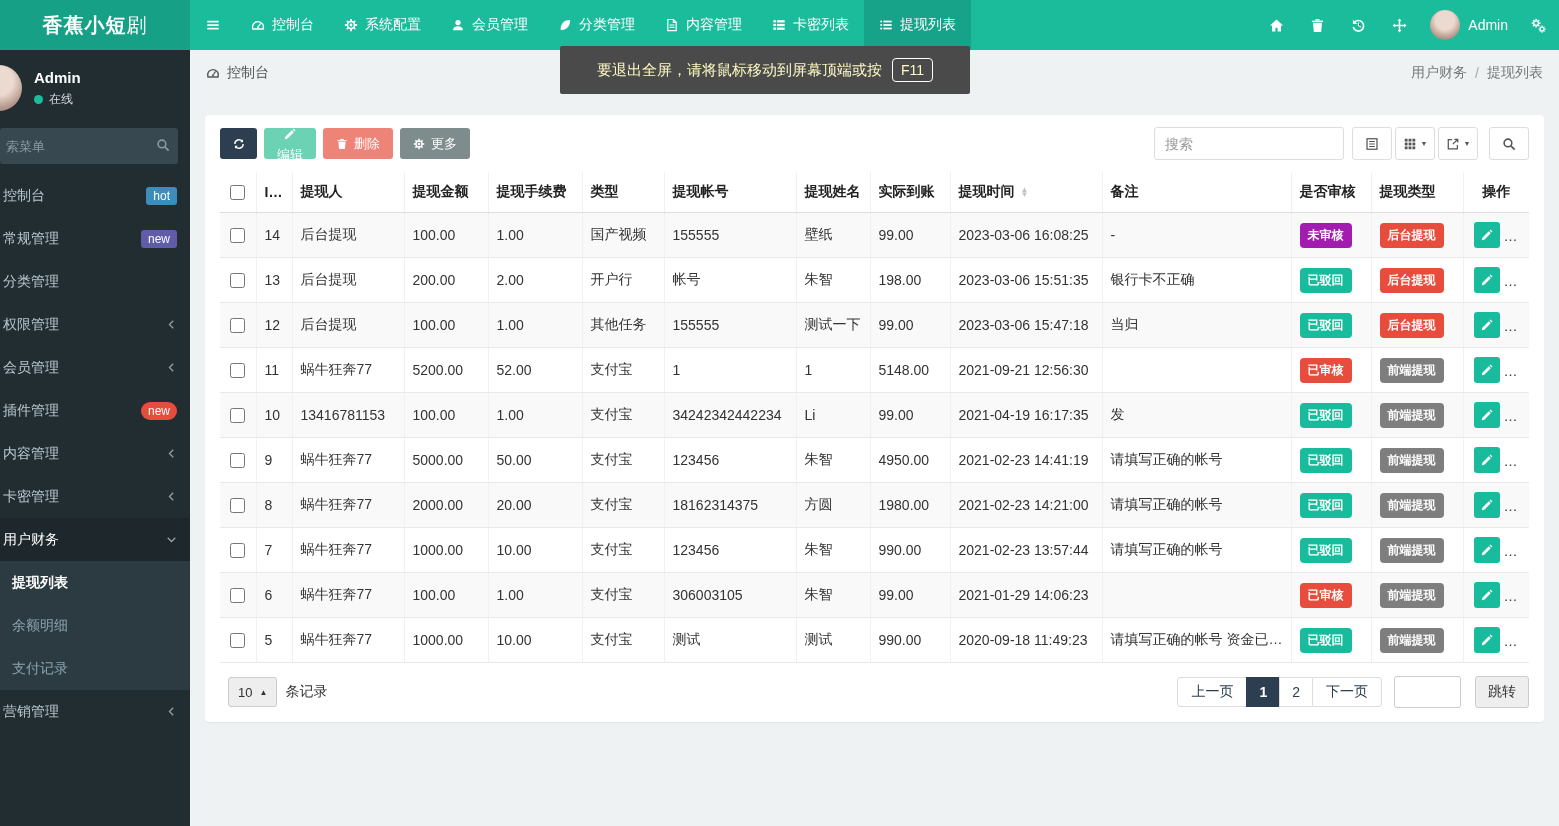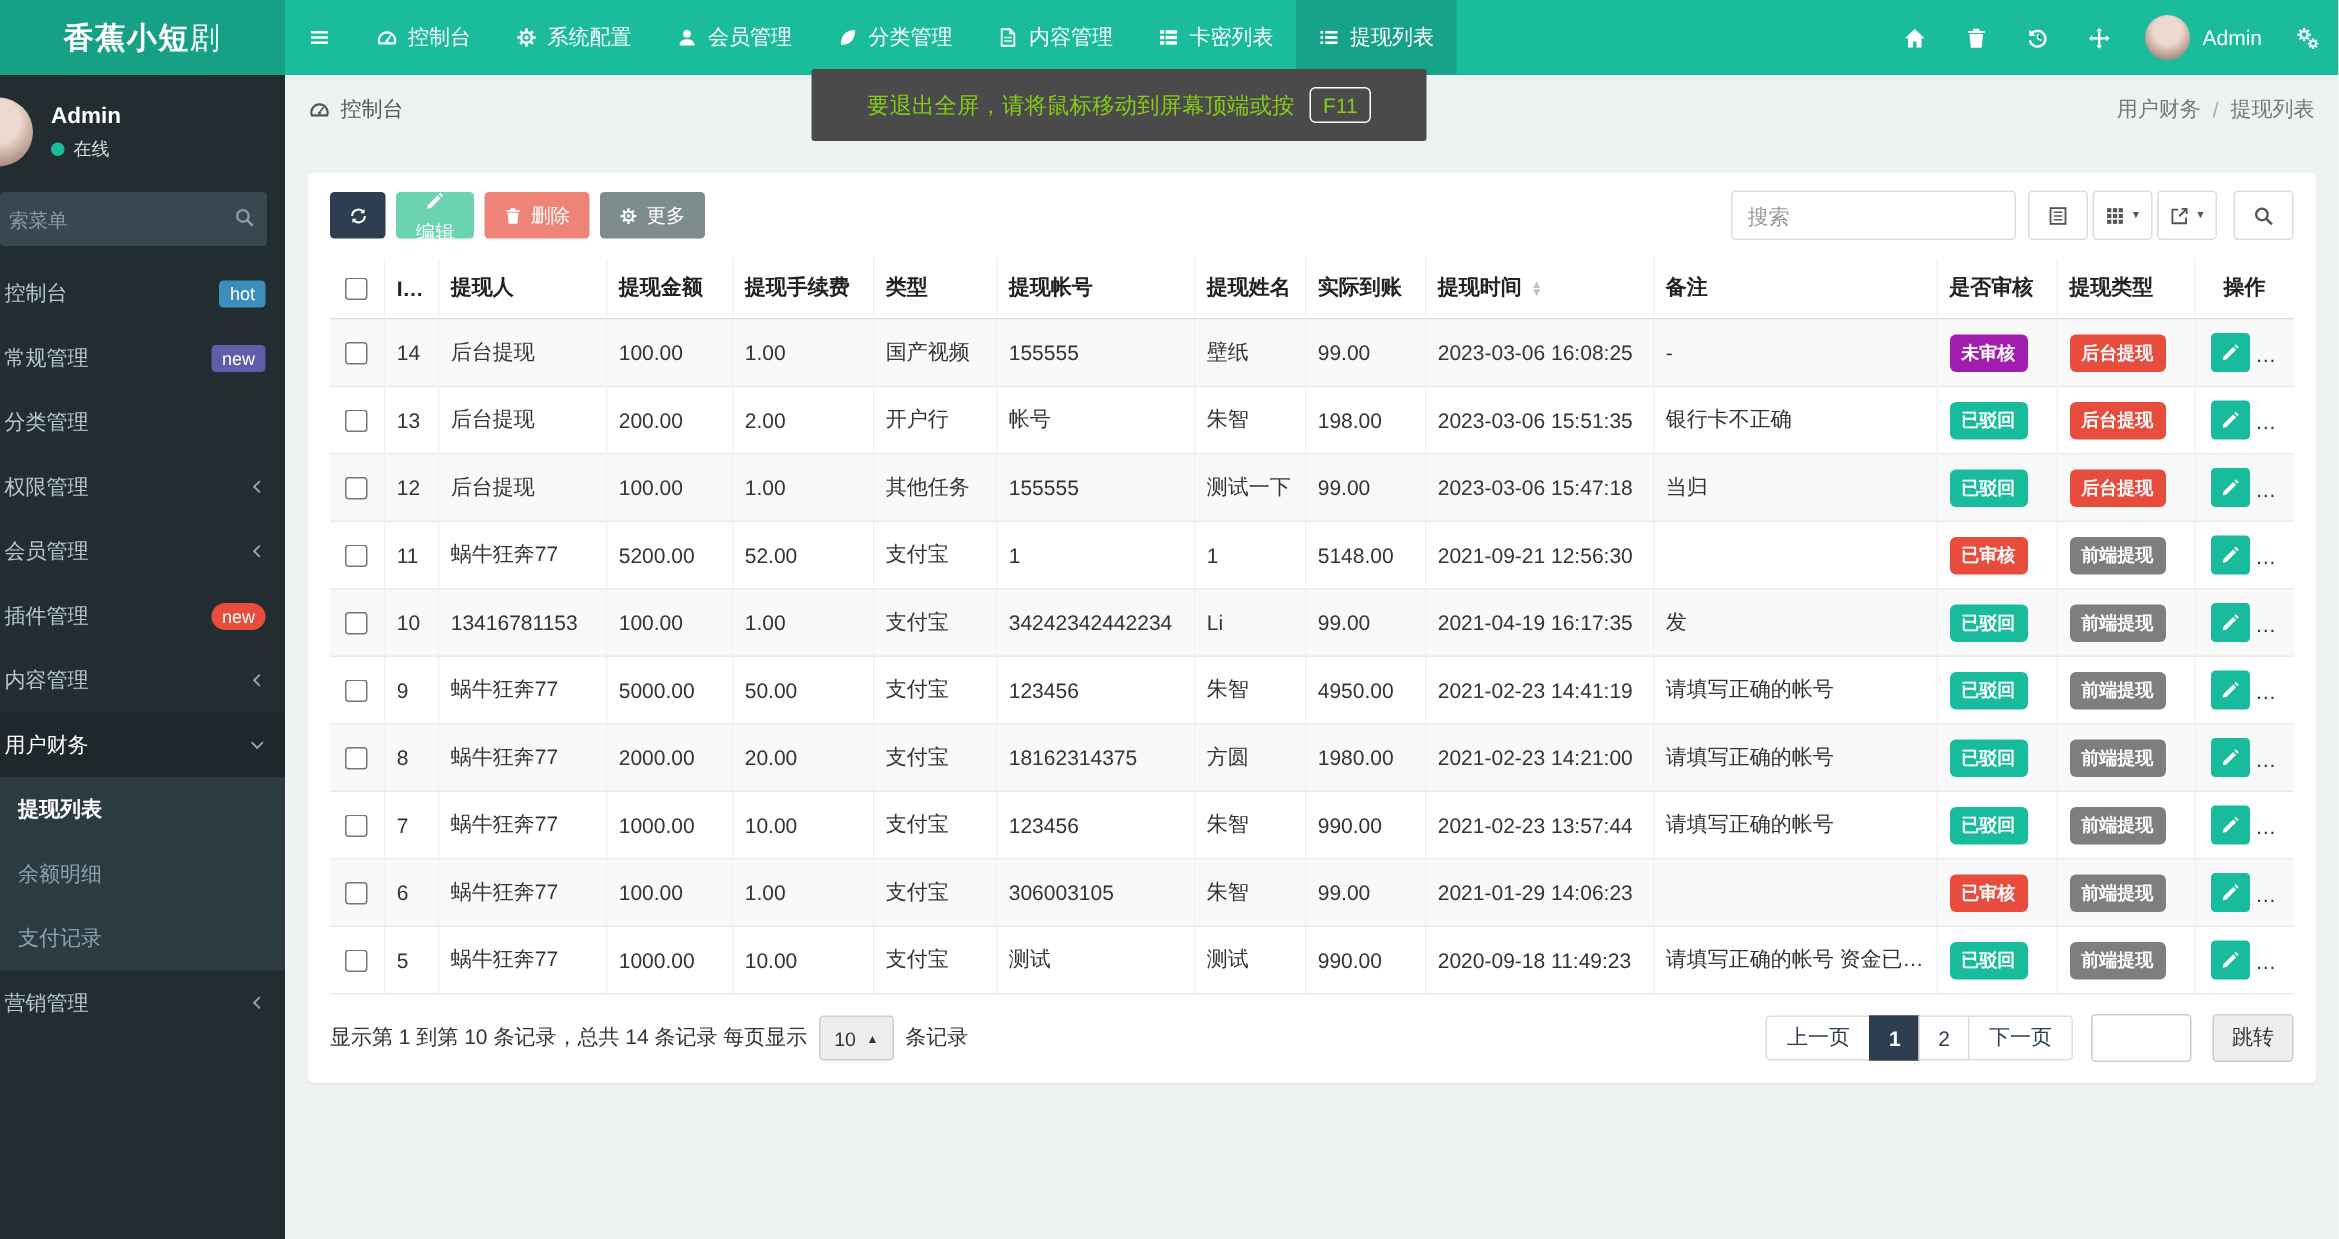--- a/index.html
+++ b/index.html
@@ -102,21 +102,21 @@
   .pager{margin-left:auto;display:flex;align-items:center;}
   .page-btn{min-width:30px;height:30px;box-sizing:border-box;border:1px solid #ddd;background:#fff;color:#2c3e50;display:inline-flex;align-items:center;justify-content:center;padding:0 13px;margin-left:-1px;cursor:pointer;font-size:14px;}
   .page-btn.first{border-radius:3px 0 0 3px;margin-left:0;}
   .page-btn.last{border-radius:0 3px 3px 0;}
   .page-btn.num{padding:0 12px;}
   .page-btn.active{background:#2c3e50;border-color:#2c3e50;color:#fff;font-weight:bold;}
   .jump-input{width:53px;height:30px;border:1px solid #ccc;border-radius:3px;margin-left:12px;outline:none;padding:0 6px;font-family:inherit;}
   .jump-btn{height:32px;border:1px solid #ccc;background:#eee;border-radius:3px;padding:0 12px;margin-left:14px;font-size:14px;color:#333;cursor:pointer;font-family:inherit;}
 
   
-  .toast{position:absolute;left:541px;top:46px;width:410px;height:48px;background:#4a4a4a;color:#84cc16;display:flex;align-items:center;justify-content:center;gap:10px;font-size:15px;z-index:40;border-radius:2px;}
+  .toast{position:absolute;left:560px;top:46px;width:410px;height:48px;background:#4a4a4a;color:#fef9c3;display:flex;align-items:center;justify-content:center;gap:10px;font-size:15px;z-index:40;border-radius:2px;}
   .toast .key{border:1px solid #fff;border-radius:4px;padding:3px 8px;font-size:14px;}
 </style>
 </head>
 <body>
 
 <div class="app">
 
   <header class="navbar">
     <div class="logo">
       <b>香蕉小短</b>
@@ -345,20 +345,28 @@
               <path fill="none" stroke="currentColor" stroke-width="1.8" d="M10.5 2.5 5 8l5.5 5.5"></path>
             </svg>
           </span>
         </div>
         <div class="menu-item">
           <span>插件管理</span>
           <span class="sbadge pill" style="background:#e74c3c">new</span>
         </div>
         <div class="menu-item">
           <span>内容管理</span>
+          <span class="ic chev">
+            <svg width="16" height="16" viewBox="0 0 16 16" xmlns="http://www.w3.org/2000/svg">
+              <path fill="none" stroke="currentColor" stroke-width="1.8" d="M10.5 2.5 5 8l5.5 5.5"></path>
+            </svg>
+          </span>
+        </div>
+        <div class="menu-item">
+          <span>卡密管理</span>
           <span class="ic chev">
             <svg width="16" height="16" viewBox="0 0 16 16" xmlns="http://www.w3.org/2000/svg">
               <path fill="none" stroke="currentColor" stroke-width="1.8" d="M10.5 2.5 5 8l5.5 5.5"></path>
             </svg>
           </span>
         </div>
         <div class="menu-item parent-active">
           <span>用户财务</span>
           <span class="ic chev">
             <svg width="16" height="16" viewBox="0 0 16 16" xmlns="http://www.w3.org/2000/svg">
@@ -835,21 +843,20 @@
                       <rect x="2" y="2.8" width="12" height="1.5" fill="currentColor"></rect>
                       <rect x="5.8" y="1.2" width="4.4" height="1.6" fill="currentColor"></rect>
                     </svg>
                   </span>
                 </button></td>
             </tr>
           </tbody>
       </table>
 
       <div class="tfooter">
-        <span>显示第 1 到第 10 条记录，总共 14 条记录 每页显示</span>
         <span class="psize">
           <span>10</span>
           <span class="caret-up">▲</span>
         </span>
         <span>条记录</span>
         <div class="pager">
             <button class="page-btn first">上一页</button>
             <button class="page-btn num active">1</button>
             <button class="page-btn num">2</button>
             <button class="page-btn last">下一页</button>

